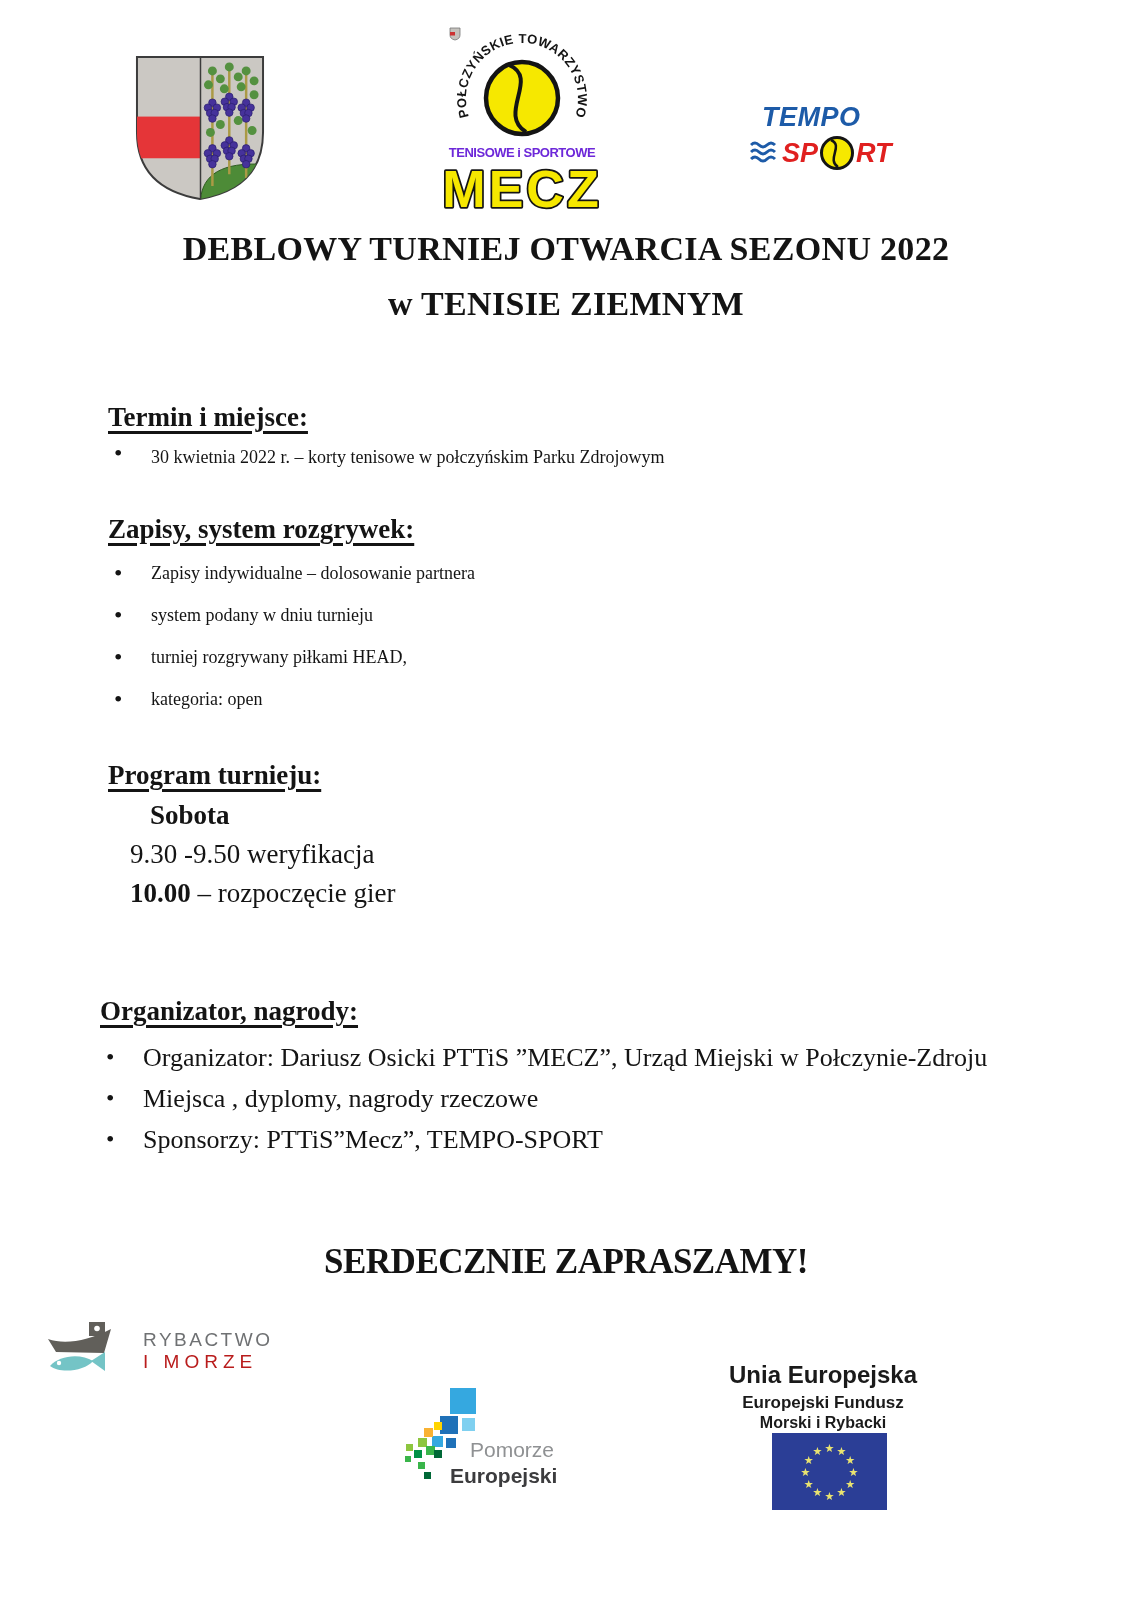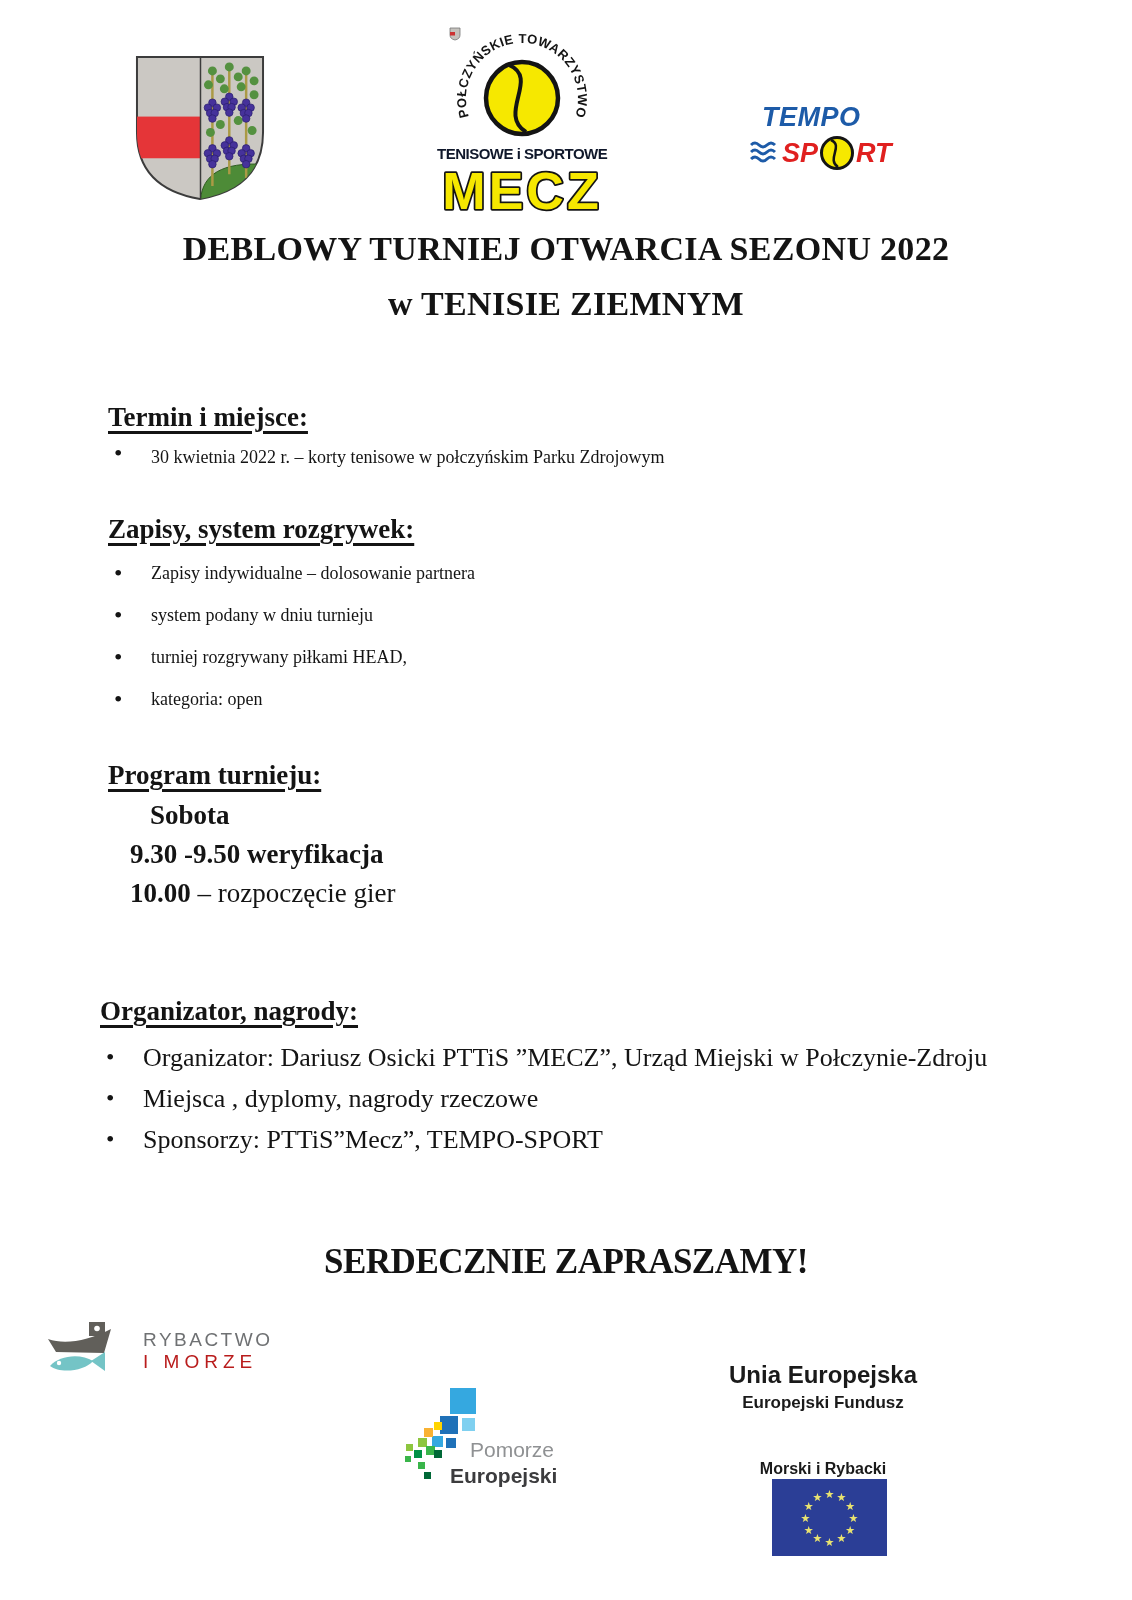--- a/index.html
+++ b/index.html
@@ -4,21 +4,21 @@
 <style>
   html,body{margin:0;padding:0;background:#ffffff;}
   .page{position:relative;width:1132px;height:1600px;background:#ffffff;overflow:hidden;
         font-family:"Liberation Serif",serif;color:#141414;}
   .abs{position:absolute;}
 
   
   .crest-wrap{left:133px;top:53px;width:134px;height:150px;}
   .minicrest-wrap{left:449px;top:27px;width:12px;height:14px;}
   .mecz{left:437px;top:24px;width:170px;text-align:center;font-family:"Liberation Sans",sans-serif;}
-  .mecz-sub{font-weight:bold;font-size:15px;letter-spacing:-0.5px;color:#0f172a;margin-top:1px;white-space:nowrap;}
+  .mecz-sub{font-weight:bold;font-size:13px;letter-spacing:-0.5px;color:#6d28d9;margin-top:1px;white-space:nowrap;}
   .tempo{left:750px;top:104px;width:190px;font-family:"Liberation Sans",sans-serif;font-style:italic;font-weight:bold;line-height:1;}
   .tempo-line1{color:#1d5ba8;font-size:27px;letter-spacing:0.5px;padding-left:12px;}
   .tempo-line2{display:flex;align-items:center;margin-top:3px;}
   .tempo-red{color:#e0201f;font-size:27px;}
   .tempo-waves{margin-right:2px;}
 
   
   .title-line{left:0;width:1132px;text-align:center;font-weight:bold;font-size:34px;line-height:1.1;letter-spacing:0.3px;}
   .title1{top:230px;} .title2{top:285px;}
 
@@ -50,21 +50,21 @@
   .ryb-text{margin-left:8px;}
   .ryb-l1{color:#6f7173;font-size:19px;letter-spacing:2.5px;}
   .ryb-l2{color:#b91c1c;font-size:19px;letter-spacing:5px;}
   .pomorze{left:404px;top:1386px;width:210px;height:115px;font-family:"Liberation Sans",sans-serif;}
   .pom-l1{position:absolute;left:66px;top:52px;color:#8f9193;font-size:21px;}
   .pom-l2{position:absolute;left:46px;top:78px;color:#3c3c3e;font-size:21px;font-weight:bold;}
   .eu{left:728px;top:1360px;display:flex;align-items:center;font-family:"Liberation Sans",sans-serif;flex-direction:column;}
   .eu-text{width:190px;text-align:center;line-height:1.25;color:#1a1a1a;}
   .eu-l1{font-size:24px;font-weight:bold;}
   .eu-l2{font-size:17px;font-weight:bold;margin-top:2px;}
-  .eu-l3{font-size:16px;font-weight:bold;margin-top:46px;}
+  .eu-l3{font-size:16px;font-weight:bold;}
   .eu-flag{margin-left:12px;}
 </style>
 </head>
 <body>
 
 <div class="page">
 
   <div class="abs crest-wrap">
     <svg width="134" height="149" viewBox="0 0 135 150">
       <defs>
@@ -185,21 +185,21 @@
     </div>
     <div class="li">
       <span class="dot">•</span>
       <span class="btxt">kategoria: open</span>
     </div>
   </div>
 
   <div class="abs sec sec-program">
     <div class="heading">Program turnieju:</div>
     <div class="prog-day">Sobota</div>
-    <div class="prog-row t" style="font-weight:bold">9.30 -9.50 weryfikacja</div>
+    <div class="prog-row t" style="font-weight:normal">9.30 -9.50 weryfikacja</div>
     <div class="prog-row">
       <span class="t">10.00</span><span> – rozpoczęcie gier</span>
     </div>
   </div>
 
   <div class="abs sec sec-org">
     <div class="heading">Organizator, nagrody:</div>
     <div class="olist">
       <div class="li">
         <span class="dot">•</span>

